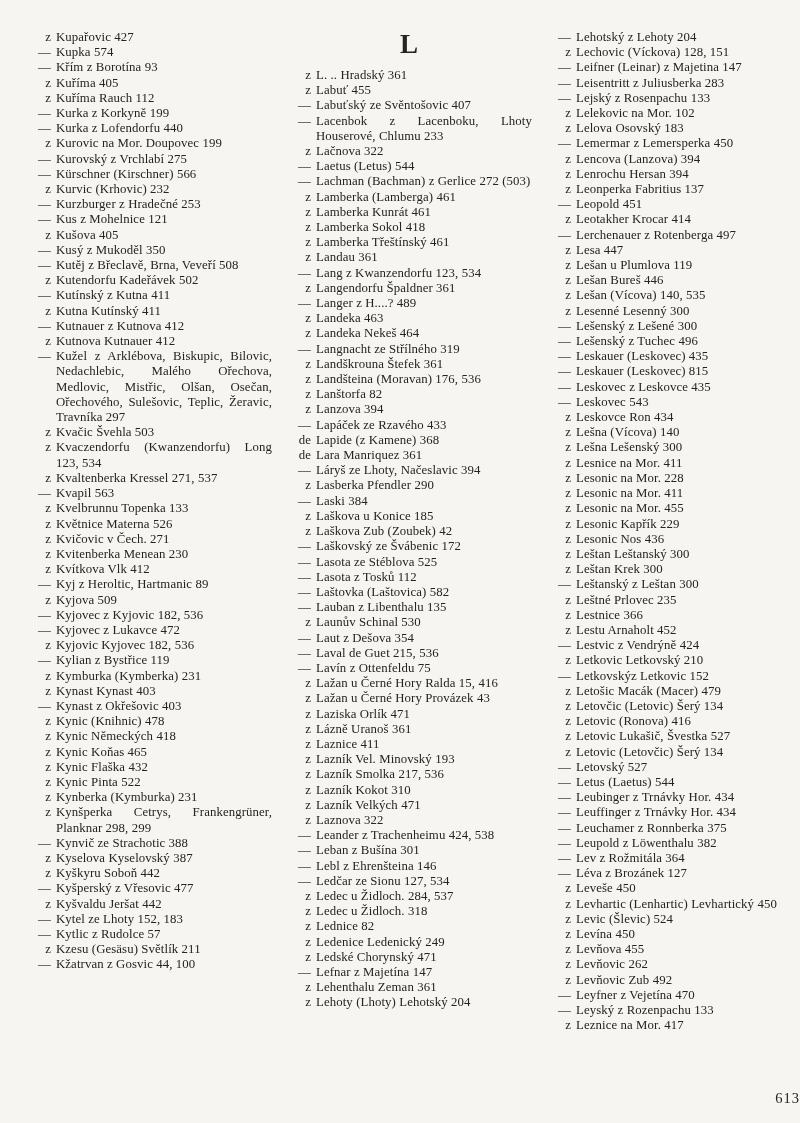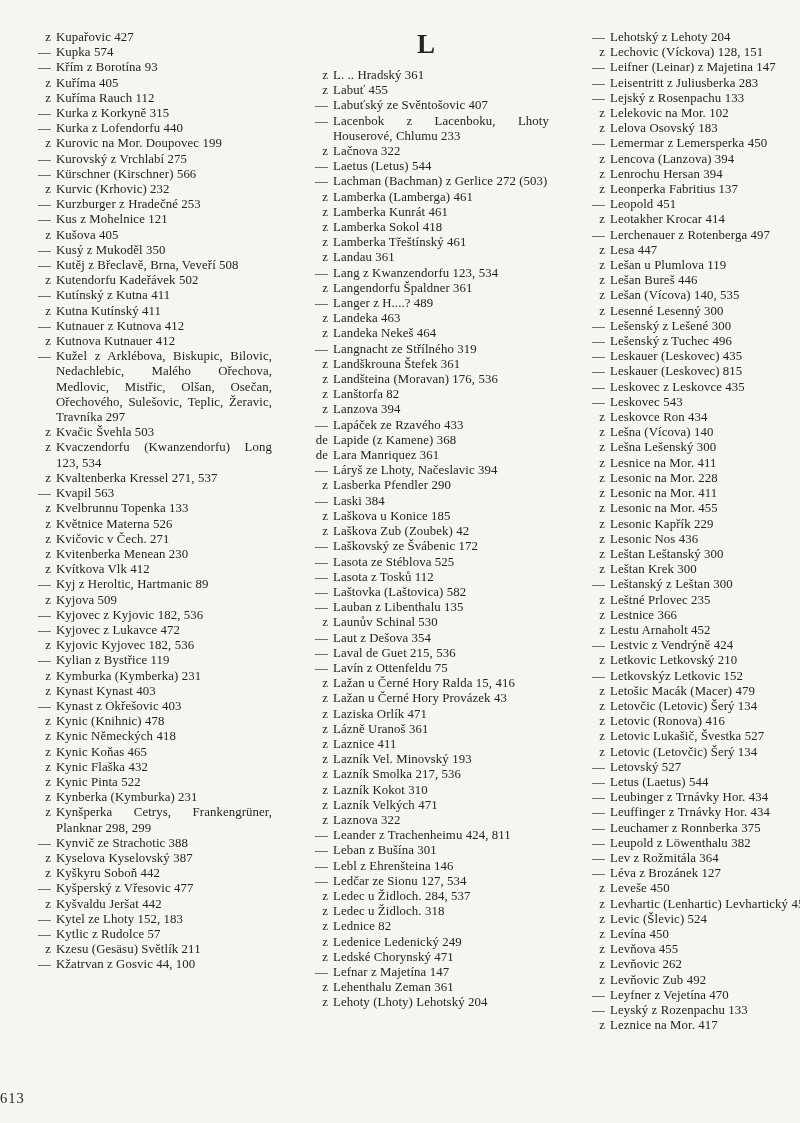--- a/index.html
+++ b/index.html
@@ -20,21 +20,21 @@
   .page {
     position: relative;
     width: 800px;
     height: 1123px;
     box-sizing: border-box;
     padding: 30px 8px 0 26px;
     overflow: hidden;
   }
   .columns {
     display: flex;
-    gap: 31px;
+    gap: 14px;
     align-items: flex-start;
   }
   .column {
     flex: 0 0 246px;
     width: 246px;
   }
   .entry {
     font-size: 12.8px;
     line-height: 15.2px;
     text-align: justify;
@@ -55,37 +55,37 @@
     font-size: 27px;
     font-weight: bold;
     line-height: 28px;
     margin: 0 0 10px 0;
   }
   .page-number {
     position: absolute;
     bottom: 16px;
     left: 0;
     right: 0;
-    text-align: left;
+    text-align: right;
     font-size: 14.5px;
     letter-spacing: 1px;
   }
 </style>
 </head>
 <body>
 
 <div class="page">
   <div class="columns">
     <div class="column">
         <div class="entry"><span class="prefix">z</span><span>Kupařovic 427</span></div>
         <div class="entry"><span class="prefix">—</span><span>Kupka 574</span></div>
         <div class="entry"><span class="prefix">—</span><span>Křím z Borotína 93</span></div>
         <div class="entry"><span class="prefix">z</span><span>Kuříma 405</span></div>
         <div class="entry"><span class="prefix">z</span><span>Kuříma Rauch 112</span></div>
-        <div class="entry"><span class="prefix">—</span><span>Kurka z Korkyně 315</span></div>
+        <div class="entry"><span class="prefix">—</span><span>Kurka z Korkyně 199</span></div>
         <div class="entry"><span class="prefix">—</span><span>Kurka z Lofendorfu 440</span></div>
         <div class="entry"><span class="prefix">z</span><span>Kurovic na Mor. Doupovec 199</span></div>
         <div class="entry"><span class="prefix">—</span><span>Kurovský z Vrchlabí 275</span></div>
         <div class="entry"><span class="prefix">—</span><span>Kürschner (Kirschner) 566</span></div>
         <div class="entry"><span class="prefix">z</span><span>Kurvic (Krhovic) 232</span></div>
         <div class="entry"><span class="prefix">—</span><span>Kurzburger z Hradečné 253</span></div>
         <div class="entry"><span class="prefix">—</span><span>Kus z Mohelnice 121</span></div>
         <div class="entry"><span class="prefix">z</span><span>Kušova 405</span></div>
         <div class="entry"><span class="prefix">—</span><span>Kusý z Mukoděl 350</span></div>
         <div class="entry"><span class="prefix">—</span><span>Kutěj z Břeclavě, Brna, Veveří 508</span></div>
@@ -174,21 +174,21 @@
         <div class="entry"><span class="prefix">z</span><span>Lažan u Černé Hory Ralda 15, 416</span></div>
         <div class="entry"><span class="prefix">z</span><span>Lažan u Černé Hory Provázek 43</span></div>
         <div class="entry"><span class="prefix">z</span><span>Laziska Orlík 471</span></div>
         <div class="entry"><span class="prefix">z</span><span>Lázně Uranoš 361</span></div>
         <div class="entry"><span class="prefix">z</span><span>Laznice 411</span></div>
         <div class="entry"><span class="prefix">z</span><span>Lazník Vel. Minovský 193</span></div>
         <div class="entry"><span class="prefix">z</span><span>Lazník Smolka 217, 536</span></div>
         <div class="entry"><span class="prefix">z</span><span>Lazník Kokot 310</span></div>
         <div class="entry"><span class="prefix">z</span><span>Lazník Velkých 471</span></div>
         <div class="entry"><span class="prefix">z</span><span>Laznova 322</span></div>
-        <div class="entry"><span class="prefix">—</span><span>Leander z Trachenheimu 424, 811</span></div>
+        <div class="entry"><span class="prefix">—</span><span>Leander z Trachenheimu 424, 538</span></div>
         <div class="entry"><span class="prefix">—</span><span>Leban z Bušína 301</span></div>
         <div class="entry"><span class="prefix">—</span><span>Lebl z Ehrenšteina 146</span></div>
         <div class="entry"><span class="prefix">—</span><span>Ledčar ze Sionu 127, 534</span></div>
         <div class="entry"><span class="prefix">z</span><span>Ledec u Židloch. 284, 537</span></div>
         <div class="entry"><span class="prefix">z</span><span>Ledec u Židloch. 318</span></div>
         <div class="entry"><span class="prefix">z</span><span>Lednice 82</span></div>
         <div class="entry"><span class="prefix">z</span><span>Ledenice Ledenický 249</span></div>
         <div class="entry"><span class="prefix">z</span><span>Ledské Chorynský 471</span></div>
         <div class="entry"><span class="prefix">—</span><span>Lefnar z Majetína 147</span></div>
         <div class="entry"><span class="prefix">z</span><span>Lehenthalu Zeman 361</span></div>

